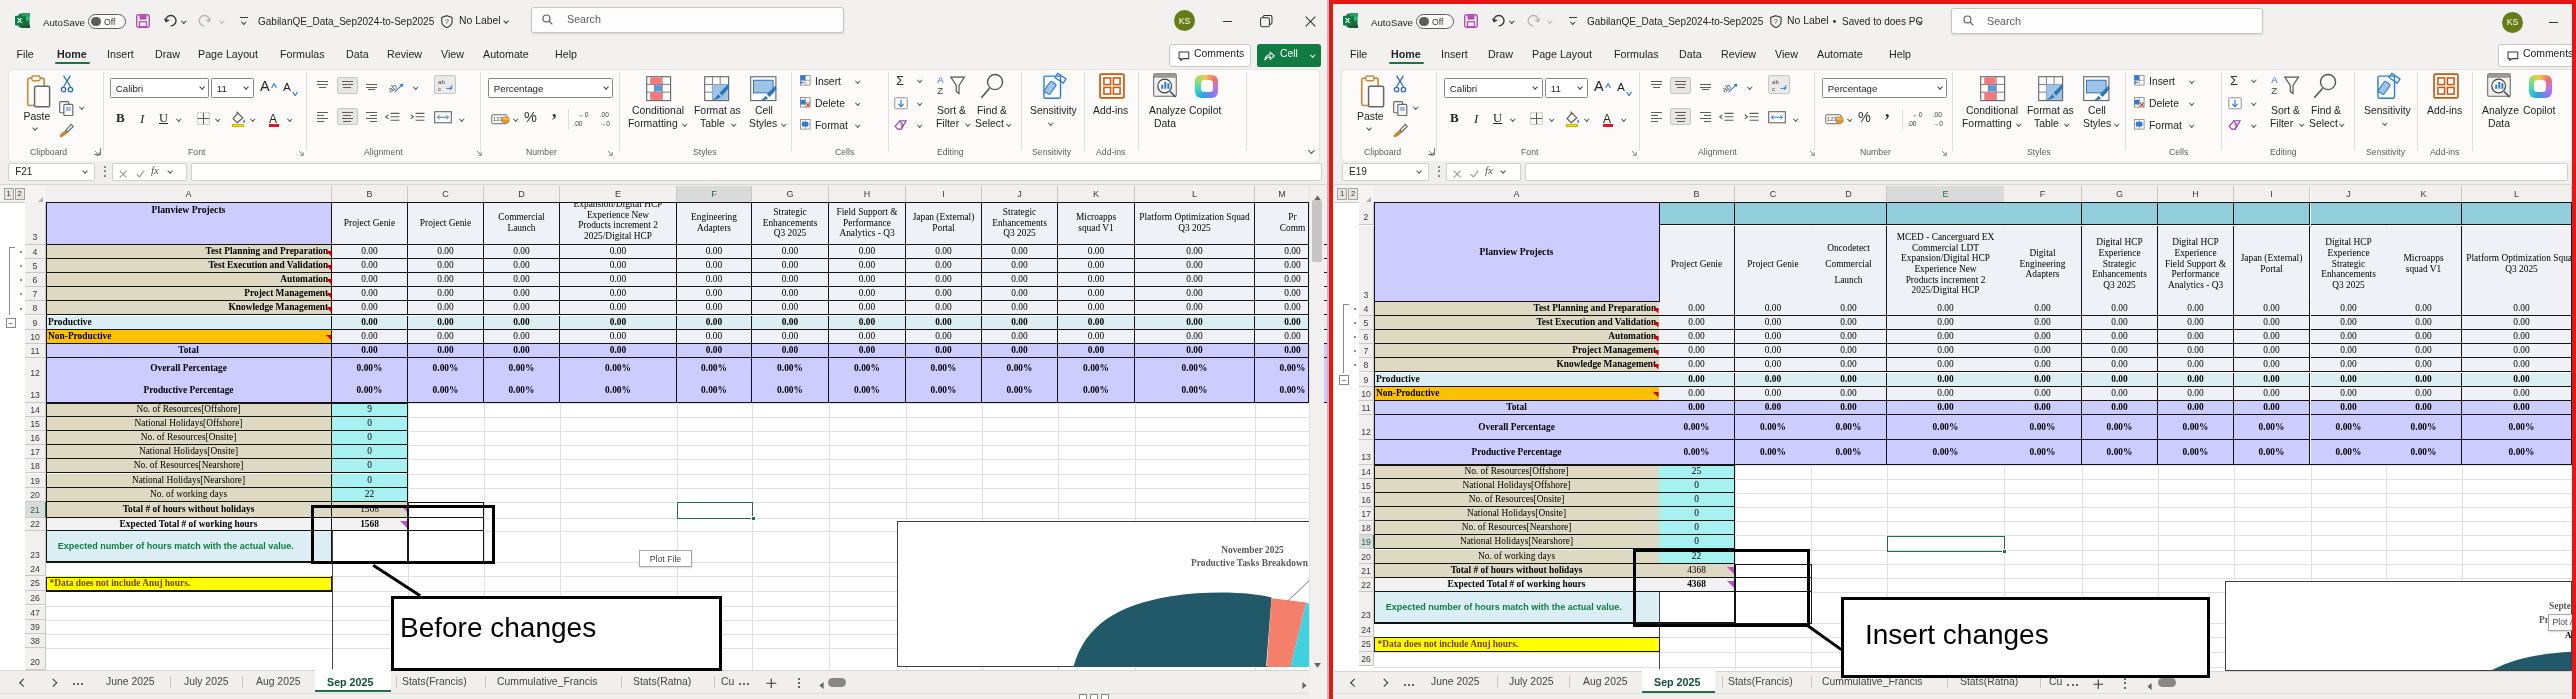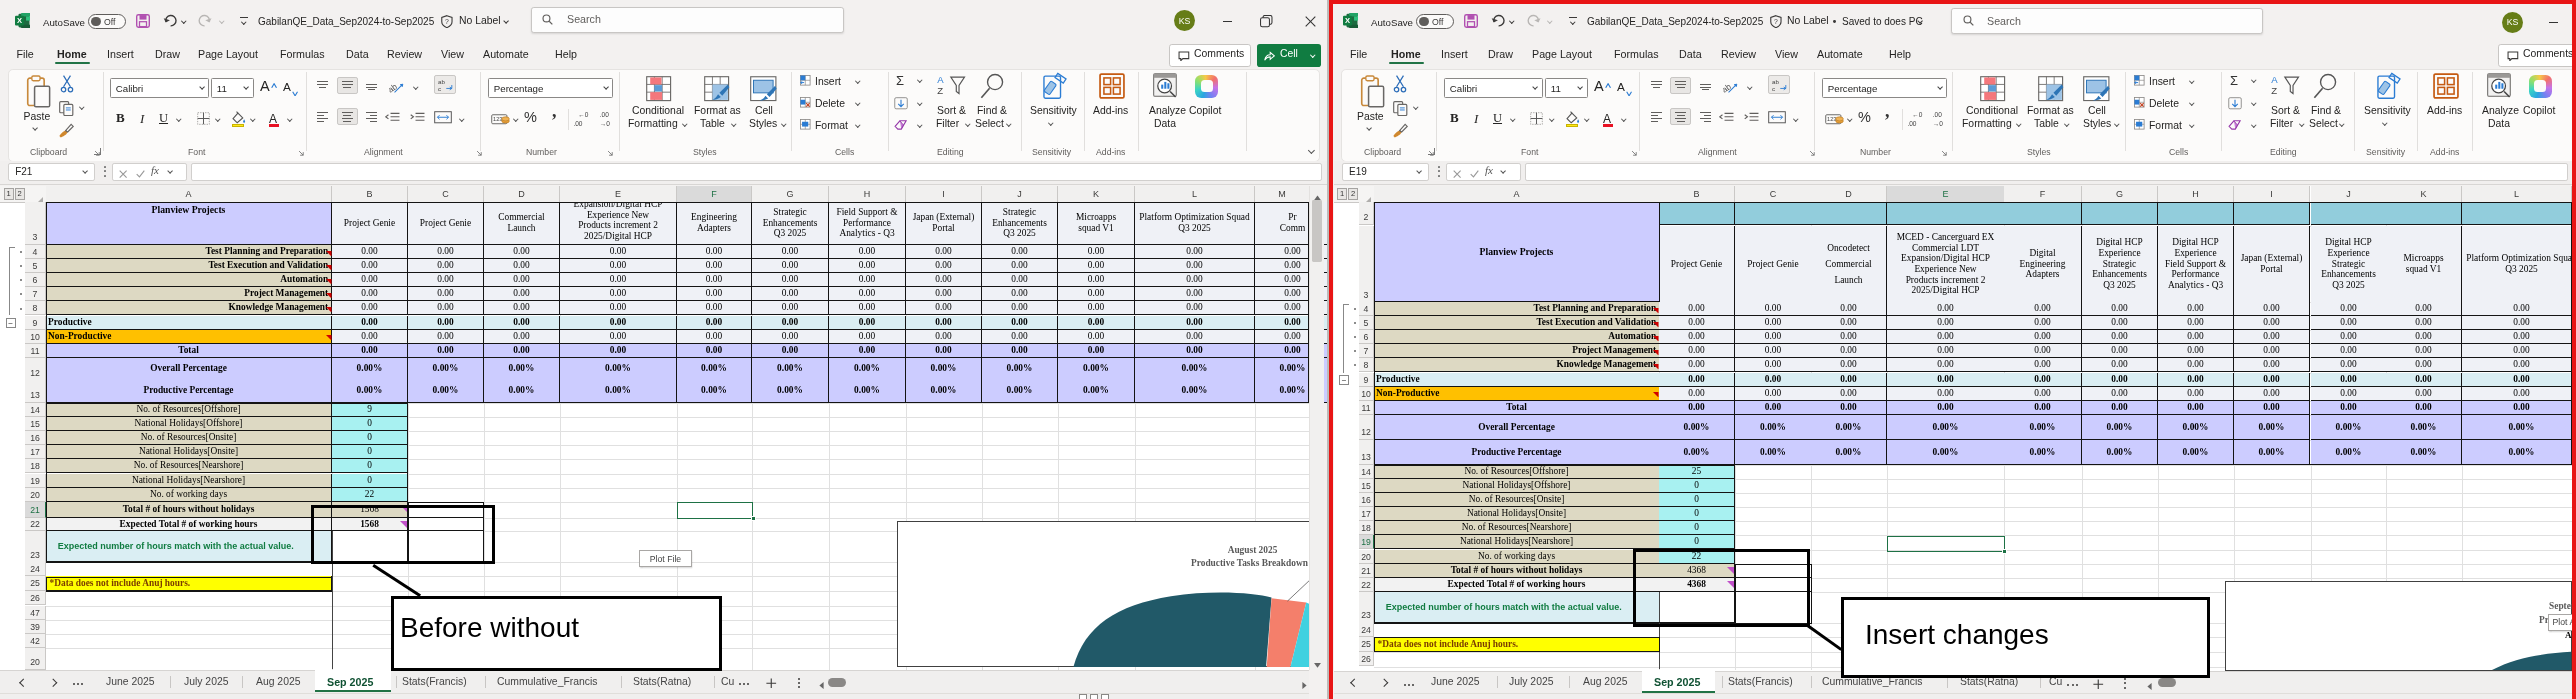--- a/index.html
+++ b/index.html
@@ -417,21 +417,21 @@
 <div class="ch" style="left:25px;top:474px;width:21px;height:14px;background:#f1f0ef;font-size:8.7px;align-items:flex-center;justify-content:center;padding-bottom:0px">19</div>
 <div class="ch" style="left:25px;top:488px;width:21px;height:14px;background:#f1f0ef;font-size:8.7px;align-items:flex-center;justify-content:center;padding-bottom:0px">20</div>
 <div class="ch" style="left:25px;top:502px;width:21px;height:16px;background:#dadada;font-size:8.7px;border-right:1.4px solid #1e7145;color:#1e7145;align-items:flex-center;justify-content:center;padding-bottom:0px">21</div>
 <div class="ch" style="left:25px;top:518px;width:21px;height:13px;background:#f1f0ef;font-size:8.7px;align-items:flex-center;justify-content:center;padding-bottom:0px">22</div>
 <div class="ch" style="left:25px;top:531px;width:21px;height:32px;background:#f1f0ef;font-size:8.7px;align-items:flex-end;justify-content:center;padding-bottom:2.1px">23</div>
 <div class="ch" style="left:25px;top:562px;width:21px;height:14px;background:#f1f0ef;font-size:8.7px;align-items:flex-center;justify-content:center;padding-bottom:0px">24</div>
 <div class="ch" style="left:25px;top:576px;width:21px;height:15.2px;background:#f1f0ef;font-size:8.7px;align-items:flex-center;justify-content:center;padding-bottom:0px">25</div>
 <div class="ch" style="left:25px;top:591px;width:21px;height:14px;background:#f1f0ef;font-size:8.7px;align-items:flex-center;justify-content:center;padding-bottom:0px">26</div>
 <div class="ch" style="left:25px;top:606px;width:21px;height:14px;background:#f1f0ef;font-size:8.7px;align-items:flex-center;justify-content:center;padding-bottom:0px">47</div>
 <div class="ch" style="left:25px;top:620px;width:21px;height:14px;background:#f1f0ef;font-size:8.7px;align-items:flex-center;justify-content:center;padding-bottom:0px">39</div>
-<div class="ch" style="left:25px;top:634px;width:21px;height:14px;background:#f1f0ef;font-size:8.7px;align-items:flex-center;justify-content:center;padding-bottom:0px">42</div>
+<div class="ch" style="left:25px;top:634px;width:21px;height:14px;background:#f1f0ef;font-size:8.7px;align-items:flex-center;justify-content:center;padding-bottom:0px">38</div>
 <div class="ch" style="left:25px;top:648px;width:21px;height:22px;background:#f1f0ef;font-size:8.7px;align-items:flex-end;justify-content:center;padding-bottom:2.1px">20</div>
 <div class="ab" style="left:9px;top:247px;width:1px;height:68px;background:#888;"></div>
 <div class="ab" style="left:9px;top:247px;width:5.5px;height:1px;background:#888;"></div>
 <div class="ab" style="left:20px;top:251px;width:2.1px;height:2.1px;background:#666;border-radius:50%;"></div>
 <div class="ab" style="left:20px;top:265px;width:2.1px;height:2.1px;background:#666;border-radius:50%;"></div>
 <div class="ab" style="left:20px;top:279px;width:2.1px;height:2.1px;background:#666;border-radius:50%;"></div>
 <div class="ab" style="left:20px;top:293px;width:2.1px;height:2.1px;background:#666;border-radius:50%;"></div>
 <div class="ab" style="left:20px;top:308px;width:2.1px;height:2.1px;background:#666;border-radius:50%;"></div>
 <div class="ab" style="left:5.5px;top:318px;width:10.4px;height:10.4px;background:#fff;border:0.7px solid #888;display:flex;align-items:center;justify-content:center;font-size:8.3px;color:#333;">−</div>
 <div class="ab" style="left:332px;top:202px;width:0.7px;height:468px;background:#e0e0e0;"></div>
@@ -670,21 +670,21 @@
       </svg></div>
 <div class="ab" style="left:326px;top:330px;width:5.5px;height:5.5px;"><svg width="5.5" height="5.5" viewBox="0 0 8 8">
         <path d="M8 0 V8 L0 0 Z" fill="#d00000"></path>
       </svg></div>
 <div class="ab" style="left:332px;top:531px;width:0.7px;height:138px;background:#444;"></div>
 <div class="ab" style="left:46px;top:202px;width:1263px;height:201px;border:0.7px solid #141414;pointer-events:none;"></div>
 <div class="ab" style="left:46px;top:403px;width:362px;height:159px;border:0.7px solid #141414;pointer-events:none;"></div>
 <div class="ab" style="left:408px;top:502px;width:76px;height:61px;border:0.7px solid #141414;pointer-events:none;"></div>
 <div class="ab" style="left:46px;top:577px;width:286px;height:15.2px;border:0.7px solid #141414;pointer-events:none;"></div>
 <div class="ab" style="left:897px;top:521px;width:414px;height:146px;background:#fff;border:0.7px solid #404040;overflow:hidden;"></div>
-<div class="ab" style="left:1193px;top:545px;font-size:9.4px;color:#595959;white-space:nowrap;font-family:'Liberation Serif';font-weight:bold;width:119px;text-align:center;white-space:nowrap;">August 2025</div>
+<div class="ab" style="left:1193px;top:545px;font-size:9.4px;color:#595959;white-space:nowrap;font-family:'Liberation Serif';font-weight:bold;width:119px;text-align:center;white-space:nowrap;">November 2025</div>
 <div class="ab" style="left:1191px;top:558px;font-size:9.4px;color:#595959;white-space:nowrap;font-family:'Liberation Serif';font-weight:bold;">Productive Tasks Breakdown</div>
 <div class="ab" style="left:897px;top:522px;width:412px;height:145px;"><svg width="412" height="145" viewBox="0 0 594 209">
         <path d="M254 210 C270 150 316 120 395 107 C455 98 515 102 540 109 L532 210 Z" fill="#215968"></path>
         <path d="M540 110 L590 116 L567 210 L533 210 Z" fill="#f47f6b"></path>
         <path d="M590 116 L594 118 L594 210 L567 210 Z" fill="#3fd1e0"></path>
         <path d="M563 114 L597 82" stroke="#404040" stroke-width="1" fill="none"></path>
       </svg></div>
 <div class="ab" style="left:1309px;top:186px;width:15.2px;height:484px;background:#f1f0ef;border-left:0.7px solid #e3e1df;"></div>
 <div class="ab" style="left:1314px;top:190px;width:7px;height:6.2px;"><svg width="7" height="6.2" viewBox="0 0 10 9">
         <path d="M0 9 L5 2 L10 9 Z" fill="#666"></path>
@@ -731,21 +731,21 @@
         <path d="M8 0 L2 5 L8 10 Z" fill="#666"></path>
       </svg></div>
 <div class="ab" style="left:828px;top:678px;width:18px;height:9px;background:#8a8886;border-radius:4.8px;"></div>
 <div class="ab" style="left:1301px;top:679px;width:7px;height:7px;"><svg width="7" height="7" viewBox="0 0 10 10">
         <path d="M2 0 L8 5 L2 10 Z" fill="#666"></path>
       </svg></div>
 <div class="ab" style="left:0px;top:693px;width:1309px;height:7px;background:#f0efee;border-top:0.7px solid #e0deda;"></div>
 <div class="ab" style="left:311px;top:505px;width:184px;height:59px;border:3.5px solid #000;"></div>
 <div class="ab" style="left:374px;top:564px;width:56px;height:2.8px;background:#000;transform-origin:0 0;transform:rotate(32.9052429229879deg);"></div>
 <div class="ab" style="left:391px;top:596px;width:331px;height:75px;border:3.5px solid #000;background:#fff;"></div>
-<div class="ab" style="left:400px;top:612px;font-size:28px;color:#000;white-space:nowrap;">Before without</div>
+<div class="ab" style="left:400px;top:612px;font-size:28px;color:#000;white-space:nowrap;">Before changes</div>
 <div class="ab" style="left:1079px;top:694px;width:7.6px;height:5.5px;border:1px solid #8a8886;background:#fff;"></div>
 <div class="ab" style="left:1090px;top:694px;width:7.6px;height:5.5px;border:1px solid #8a8886;background:#fff;"></div>
 <div class="ab" style="left:1101px;top:694px;width:7.6px;height:5.5px;border:1px solid #8a8886;background:#fff;"></div>
 </div>
 <div class="ab" style="left:1329px;top:0;width:1247px;height:700px;border:4.8px solid #e81515;border-bottom:none;background:#f3f1f0;overflow:hidden"></div>
 <div class="ab" style="left:1334px;top:4.8px;width:1238px;height:695px;overflow:hidden">
 <div class="ab" style="left:-1334px;top:-4.8px;width:2572px;height:700px">
 <div class="ab" style="left:1343px;top:13px;width:15.2px;height:15.2px;"><svg width="15.2" height="15.2" viewBox="0 0 22 22">
           <rect x="5" y="1" width="16" height="20" rx="2" fill="#1d6b40"></rect>
           <rect x="9" y="0" width="13" height="5" fill="#21a366"></rect>

